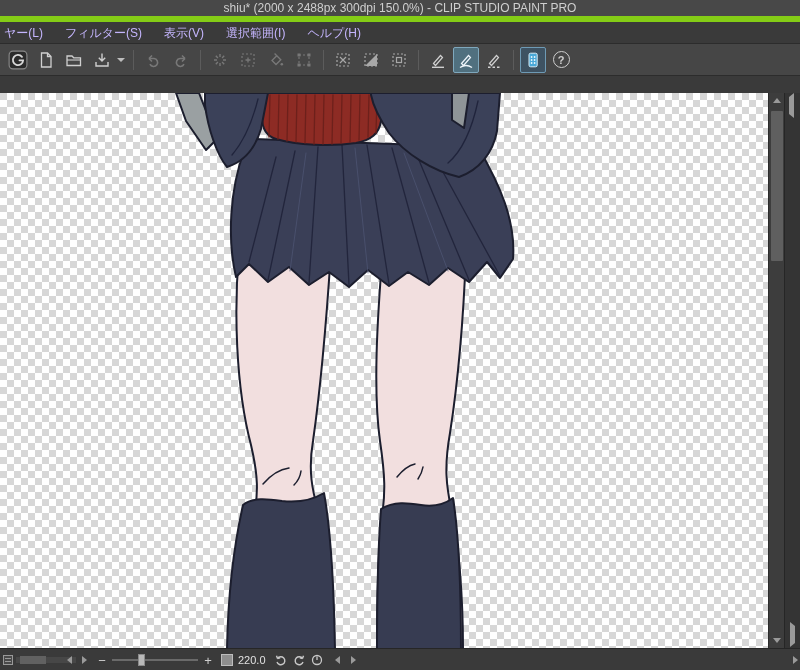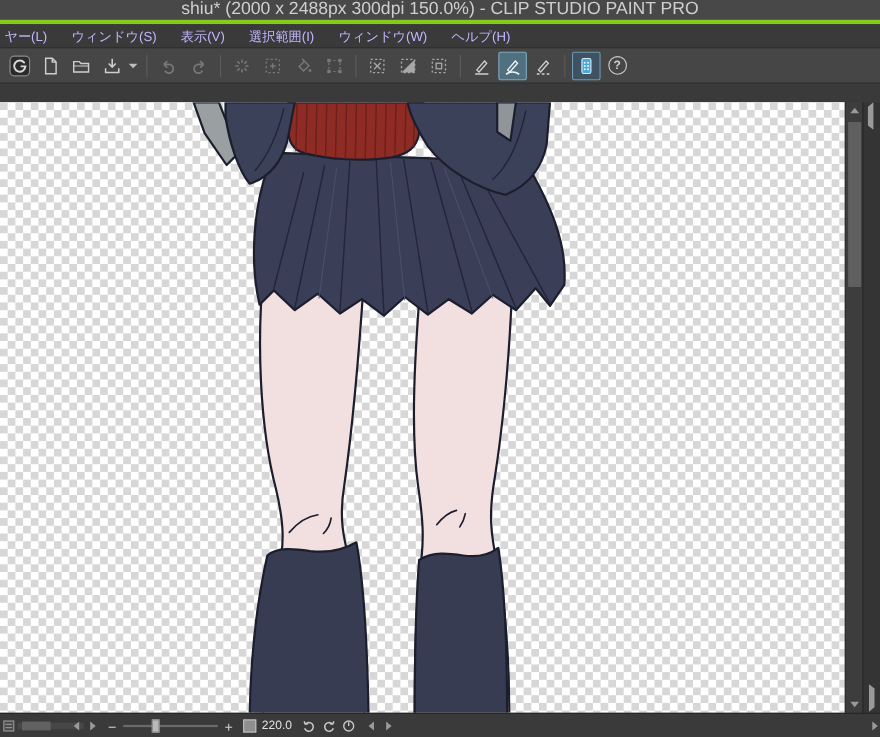--- a/index.html
+++ b/index.html
@@ -8,23 +8,23 @@
     width:800px; height:670px; overflow:hidden;
     background:#383838;
     font-family:"Liberation Sans","DejaVu Sans",sans-serif;
     -webkit-font-smoothing:antialiased;
   }
   .app { position:relative; width:800px; height:670px; background:#3a3a3a; }
 
   
   .titlebar {
     position:absolute; left:0; top:0; width:800px; height:22px;
-    background:#484848; color:#cfcfcf; font-size:16px;
+    background:#484848; color:#cfcfcf; font-size:12px;
     display:flex; align-items:center; justify-content:center;
-    border-bottom:4px solid #84cc16; white-space:nowrap; overflow:hidden;
+    border-bottom:6px solid #84cc16; white-space:nowrap; overflow:hidden;
   }
 
   
   .menubar {
     position:absolute; left:0; top:22px; width:800px; height:22px;
     background:#3a3a3a; color:#c4b5fd; font-size:12px;
     display:flex; align-items:center; border-bottom:1px solid #2c2c2c;
   }
   .menu-item { padding:0 11px; height:22px; line-height:22px; cursor:default; }
   .menu-item:first-child { padding-left:4px; }
@@ -120,24 +120,23 @@
 <body>
 
 <div class="app">
 
   <div class="titlebar">
     <span>shiu* (2000 x 2488px 300dpi 150.0%)  - CLIP STUDIO PAINT PRO</span>
   </div>
 
   <div class="menubar">
     <span class="menu-item">ヤー(L)</span>
-    <span class="menu-item">ウィンドウ(S)</span>
+    <span class="menu-item">フィルター(S)</span>
     <span class="menu-item">表示(V)</span>
     <span class="menu-item">選択範囲(I)</span>
-    <span class="menu-item">ウィンドウ(W)</span>
     <span class="menu-item">ヘルプ(H)</span>
   </div>
 
   <div class="toolbar">
 
     <div class="tbtn">
       <svg width="20" height="20" viewBox="0 0 18 18">
         <rect x="1" y="1" width="16" height="16" rx="3.5" fill="#2b2b2b" stroke="#8a8a8a" stroke-width="1"></rect>
         <path d="M12.6,6.2 A4.6,4.6 0 1 0 13.6,9.3 L10.3,9.3" fill="none" stroke="#d8d8d8" stroke-width="1.6" stroke-linecap="round"></path>
       </svg>

